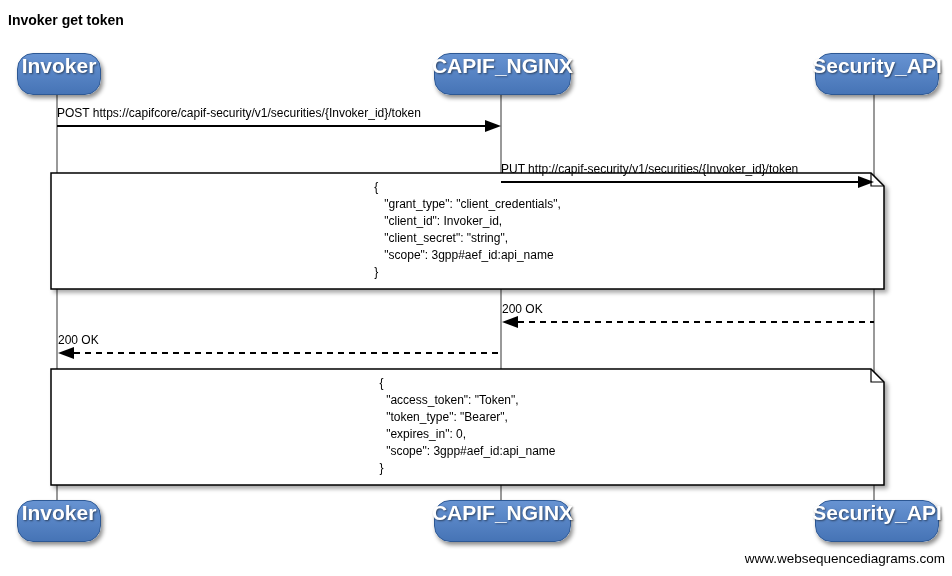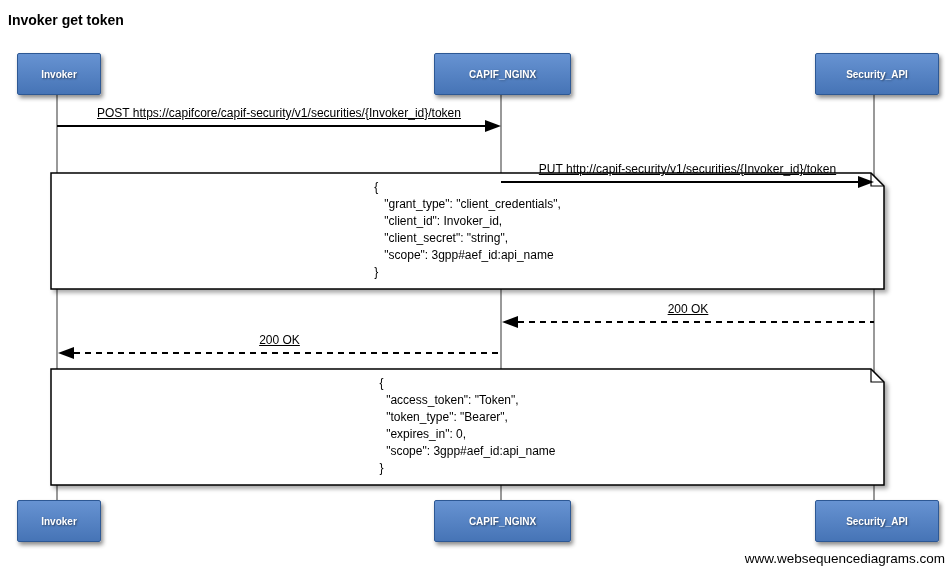--- a/index.html
+++ b/index.html
@@ -10,31 +10,31 @@
   .title {
     position: absolute; top: 12px; left: 8px; width: 100%;
     font-size: 14px; font-weight: bold;
   }
   .lifeline {
     position: absolute; top: 93px; height: 409px; width: 2px;
     background: var(--lifeline, #999); z-index: 0;
   }
   .actor {
     position: absolute; height: 40px; z-index: 3;
-    border: 1px solid var(--actor-border, #2d5894); border-radius: 2px;
+    border: 1px solid var(--actor-border, #2d5894); border-radius: 16px;
     background: linear-gradient(var(--actor-fill-top, #6793d2), var(--actor-fill-bottom, #4674b6));
-    color: #fff; font-weight: bold; font-size: 10px;
-    display: flex; align-items: center; justify-content: center;
+    color: #fff; font-weight: bold; font-size: 21px;
+    display: flex; justify-content: center;
     box-shadow: 2px 3px 4px rgba(0,0,0,0.45);
     text-shadow: 1px 1px 2px rgba(0,0,0,0.5);
   }
   .msg { position: absolute; z-index: 2; }
   .msg-label {
     position: absolute; left: 0; right: 0; top: 0; height: 17px;
-    text-align: center; font-size: 12px; white-space: nowrap; text-decoration: underline;
+    font-size: 12px; white-space: nowrap;
   }
   .line-solid {
     position: absolute; top: 19px; height: 2px;
     background: var(--line, #000);
   }
   .line-dashed {
     position: absolute; top: 19px; height: 2px;
     background: repeating-linear-gradient(90deg, var(--line, #000) 0 6px, transparent 6px 11px);
   }
   .arrow-right {

